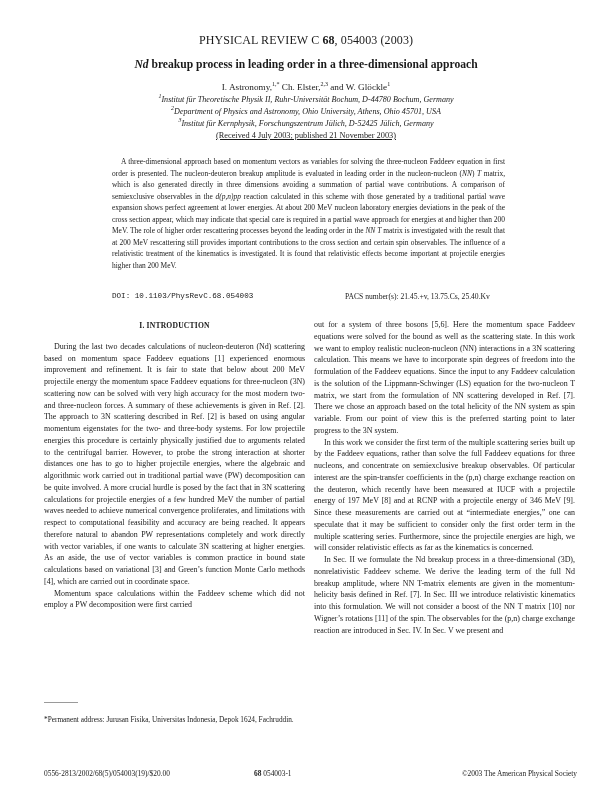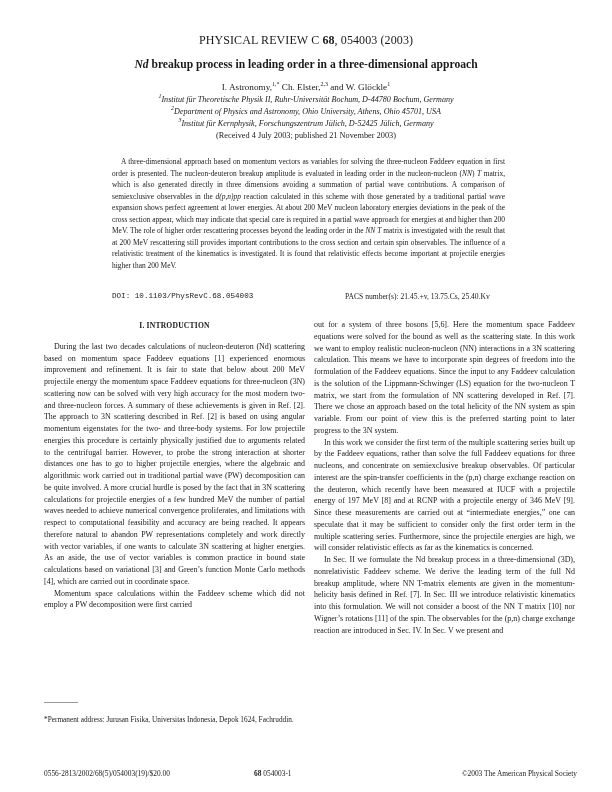--- a/index.html
+++ b/index.html
@@ -9,21 +9,21 @@
   .center { text-align: center; left: 0; width: 612px; }
   .journal { top: 33px; font-size: 12px; letter-spacing: 0.1px; }
   .journal b { font-weight: bold; }
   .title { top: 58px; font-size: 11.6px; font-weight: bold; }
   .title i { font-style: italic; }
   .authors { top: 82px; font-size: 9.2px; }
   .aff { font-size: 8.1px; font-style: italic; }
   .aff1 { top: 95px; }
   .aff2 { top: 107px; }
   .aff3 { top: 119px; }
-  .received { top: 131px; font-size: 8.3px; }
+  .received { top: 131px; font-size: 8.3px; text-decoration: underline; }
   sup { font-size: 6px; vertical-align: 4px; line-height: 0; }
   .abstract { top: 156px; left: 112px; width: 393px; font-size: 7.45px; line-height: 11.55px;
               text-align: justify; text-indent: 9px; }
   .abstract i { font-style: italic; }
   .doi { top: 292px; left: 112px; font-size: 7.6px; font-family: Liberation Mono, monospace; }
   .pacs { top: 292px; left: 345px; font-size: 7.6px; }
   .col { top: 320px; width: 261px; font-size: 7.95px; line-height: 11.75px; text-align: justify; }
   .col-left { left: 44px; }
   .col-right { left: 314px; top: 319px; }
   .sec-head { text-align: center; font-weight: bold; font-size: 7.6px; margin: 0 0 9px 0; letter-spacing: 0.2px; }

